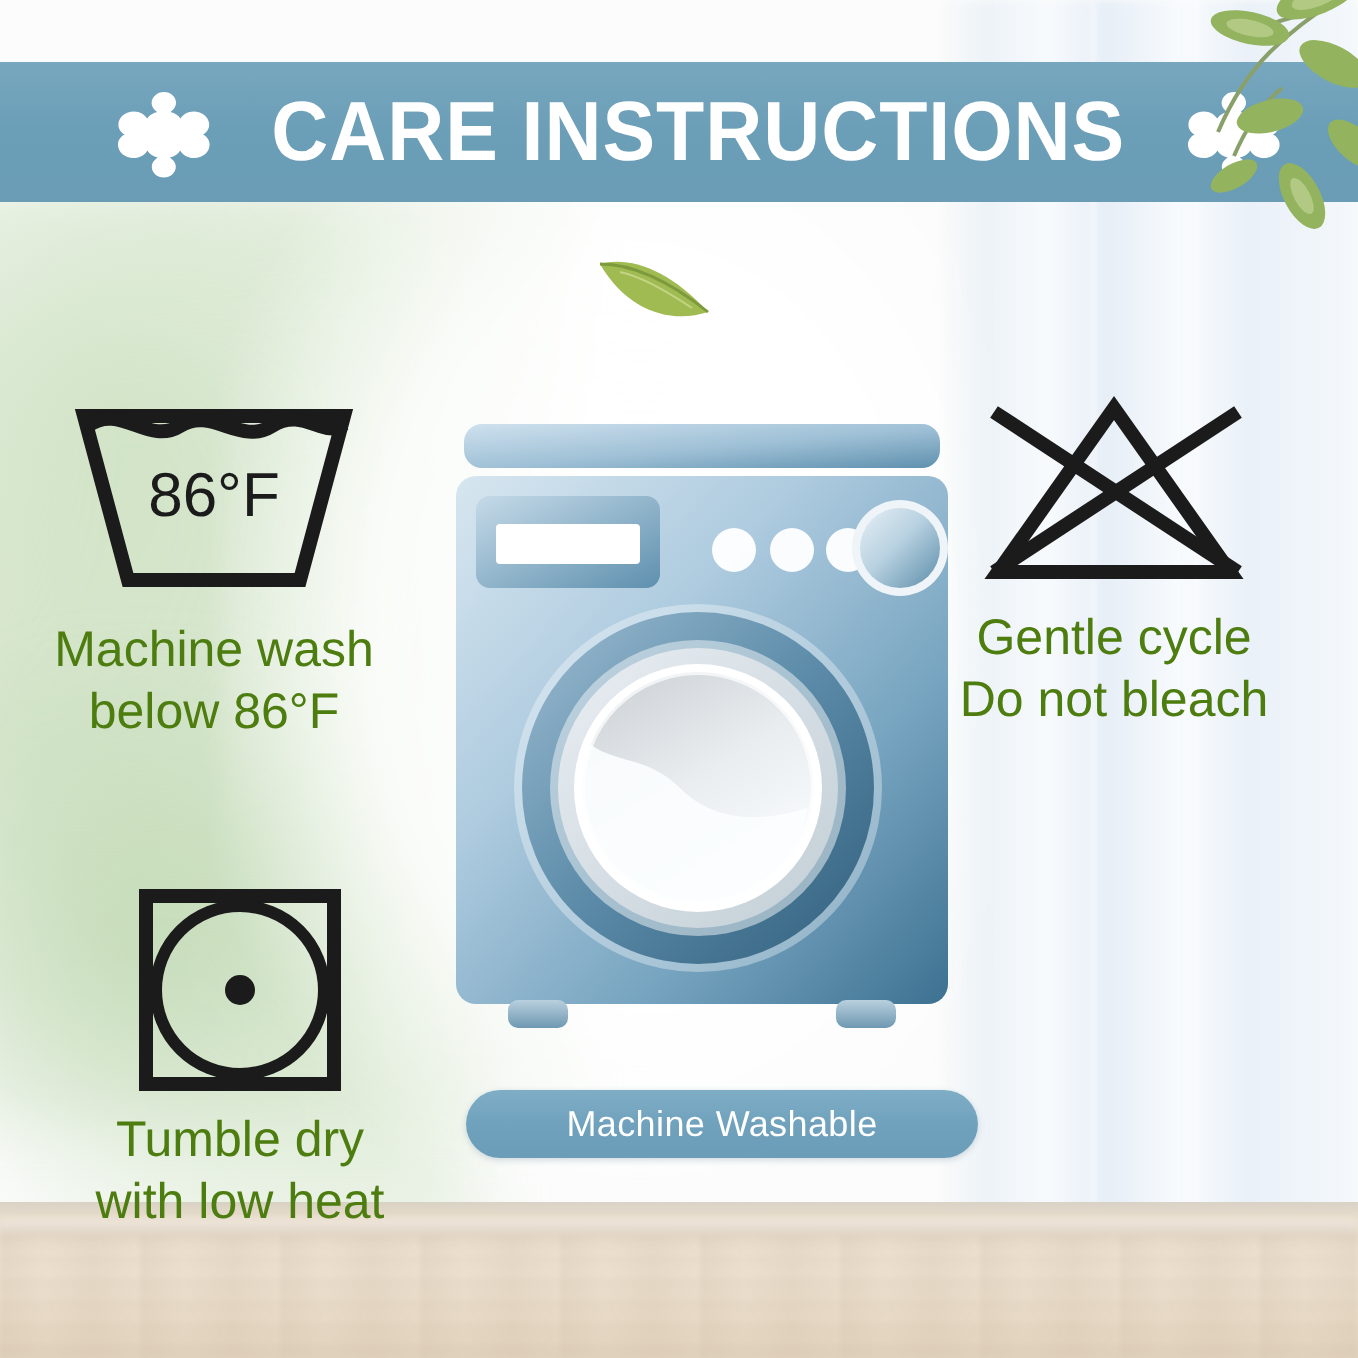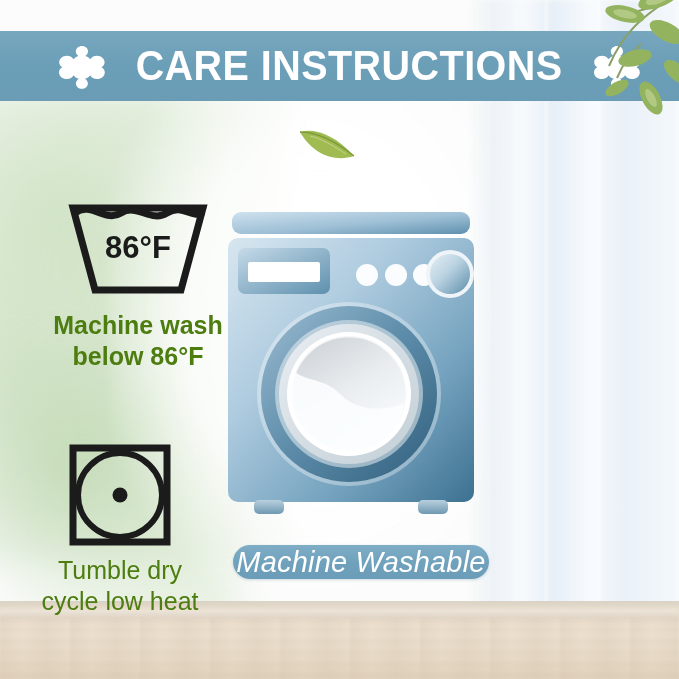--- a/index.html
+++ b/index.html
@@ -151,21 +151,21 @@
     align-items: center;
     justify-content: center;
   }
   .cell .label {
     margin-top: 6px;
     color: #4d7c0f;
     font-size: 25px;
     line-height: 1.22;
     white-space: pre-line;
   }
-  #cell-wash   { left: 33px;  top: 196px; font-weight: bold; }
+  #cell-wash   { left: 2px;  top: 196px; }
   #cell-bleach { left: 452px; top: 190px; }
   #cell-dry    { left: 15px;  top: 441px; }
   #cell-iron   { left: 452px; top: 441px; }
 
   
   .machine {
     position: absolute;
     left: 228px; top: 212px;
     width: 246px; height: 320px;
     z-index: 5;
@@ -177,24 +177,23 @@
     border-radius: 17px;
     background: linear-gradient(180deg, #7fadc6 0%, #6fa1bc 55%, #6b9cb8 100%);
     box-shadow: 0 1px 3px rgba(120,150,170,0.35);
     display: flex;
     align-items: center;
     justify-content: center;
     z-index: 6;
   }
   .badge-text {
     color: #ffffff;
-    font-size: 29px;
+    font-size: 18px;
     letter-spacing: 0.2px;
     white-space: nowrap;
-    font-style: italic;
   }
 </style>
 </head>
 <body>
 
 <div id="page">
 
   <div class="bg-base"></div>
   <div class="bg-bokeh-left"></div>
   <div class="bg-bokeh-left2"></div>
@@ -255,31 +254,42 @@
       <svg width="150" height="104" viewBox="0 0 150 104">
         <path d="M10 10 L140 10 L118 92 L32 92 Z" fill="none" stroke="#1b1b1b" stroke-width="7" stroke-linejoin="miter"></path>
         <path d="M12 15 C28 3, 42 25, 58 15 C74 5, 88 25, 104 15 C120 5, 130 22, 140 14" fill="none" stroke="#1b1b1b" stroke-width="7" stroke-linecap="butt"></path>
         <text x="75" y="60" text-anchor="middle" font-family="Liberation Sans, sans-serif" font-size="31" fill="#1b1b1b">86°F</text>
       </svg>
     </div>
     <div class="label">Machine wash
 below 86°F</div>
   </div>
 
+  <div class="cell" id="cell-bleach">
+    <div class="sym">
+      <svg width="160" height="108" viewBox="0 0 160 108">
+        <path d="M80 14 L138 96 L22 96 Z" fill="none" stroke="#1b1b1b" stroke-width="7" stroke-linejoin="miter"></path>
+        <line x1="20" y1="16" x2="142" y2="96" stroke="#1b1b1b" stroke-width="7"></line>
+        <line x1="142" y1="16" x2="20" y2="96" stroke="#1b1b1b" stroke-width="7"></line>
+      </svg>
+    </div>
+    <div class="label">Gentle cycle
+Do not bleach</div>
+  </div>
 
   <div class="cell" id="cell-dry">
     <div class="sym">
       <svg width="106" height="106" viewBox="0 0 106 106">
         <rect x="6" y="6" width="94" height="94" fill="none" stroke="#1b1b1b" stroke-width="7"></rect>
         <circle cx="53" cy="53" r="42" fill="none" stroke="#1b1b1b" stroke-width="6"></circle>
         <circle cx="53" cy="53" r="7.5" fill="#1b1b1b"></circle>
       </svg>
     </div>
     <div class="label">Tumble dry
-cycle low heat</div>
+with low heat</div>
   </div>
 
 
   <svg class="machine" viewBox="0 0 246 320">
     <defs>
       <linearGradient id="bodyGrad" x1="0" y1="0" x2="1" y2="1">
         <stop offset="0%" stop-color="#d7e6f0"></stop>
         <stop offset="35%" stop-color="#aecbdf"></stop>
         <stop offset="70%" stop-color="#74a2be"></stop>
         <stop offset="100%" stop-color="#3d7191"></stop>

